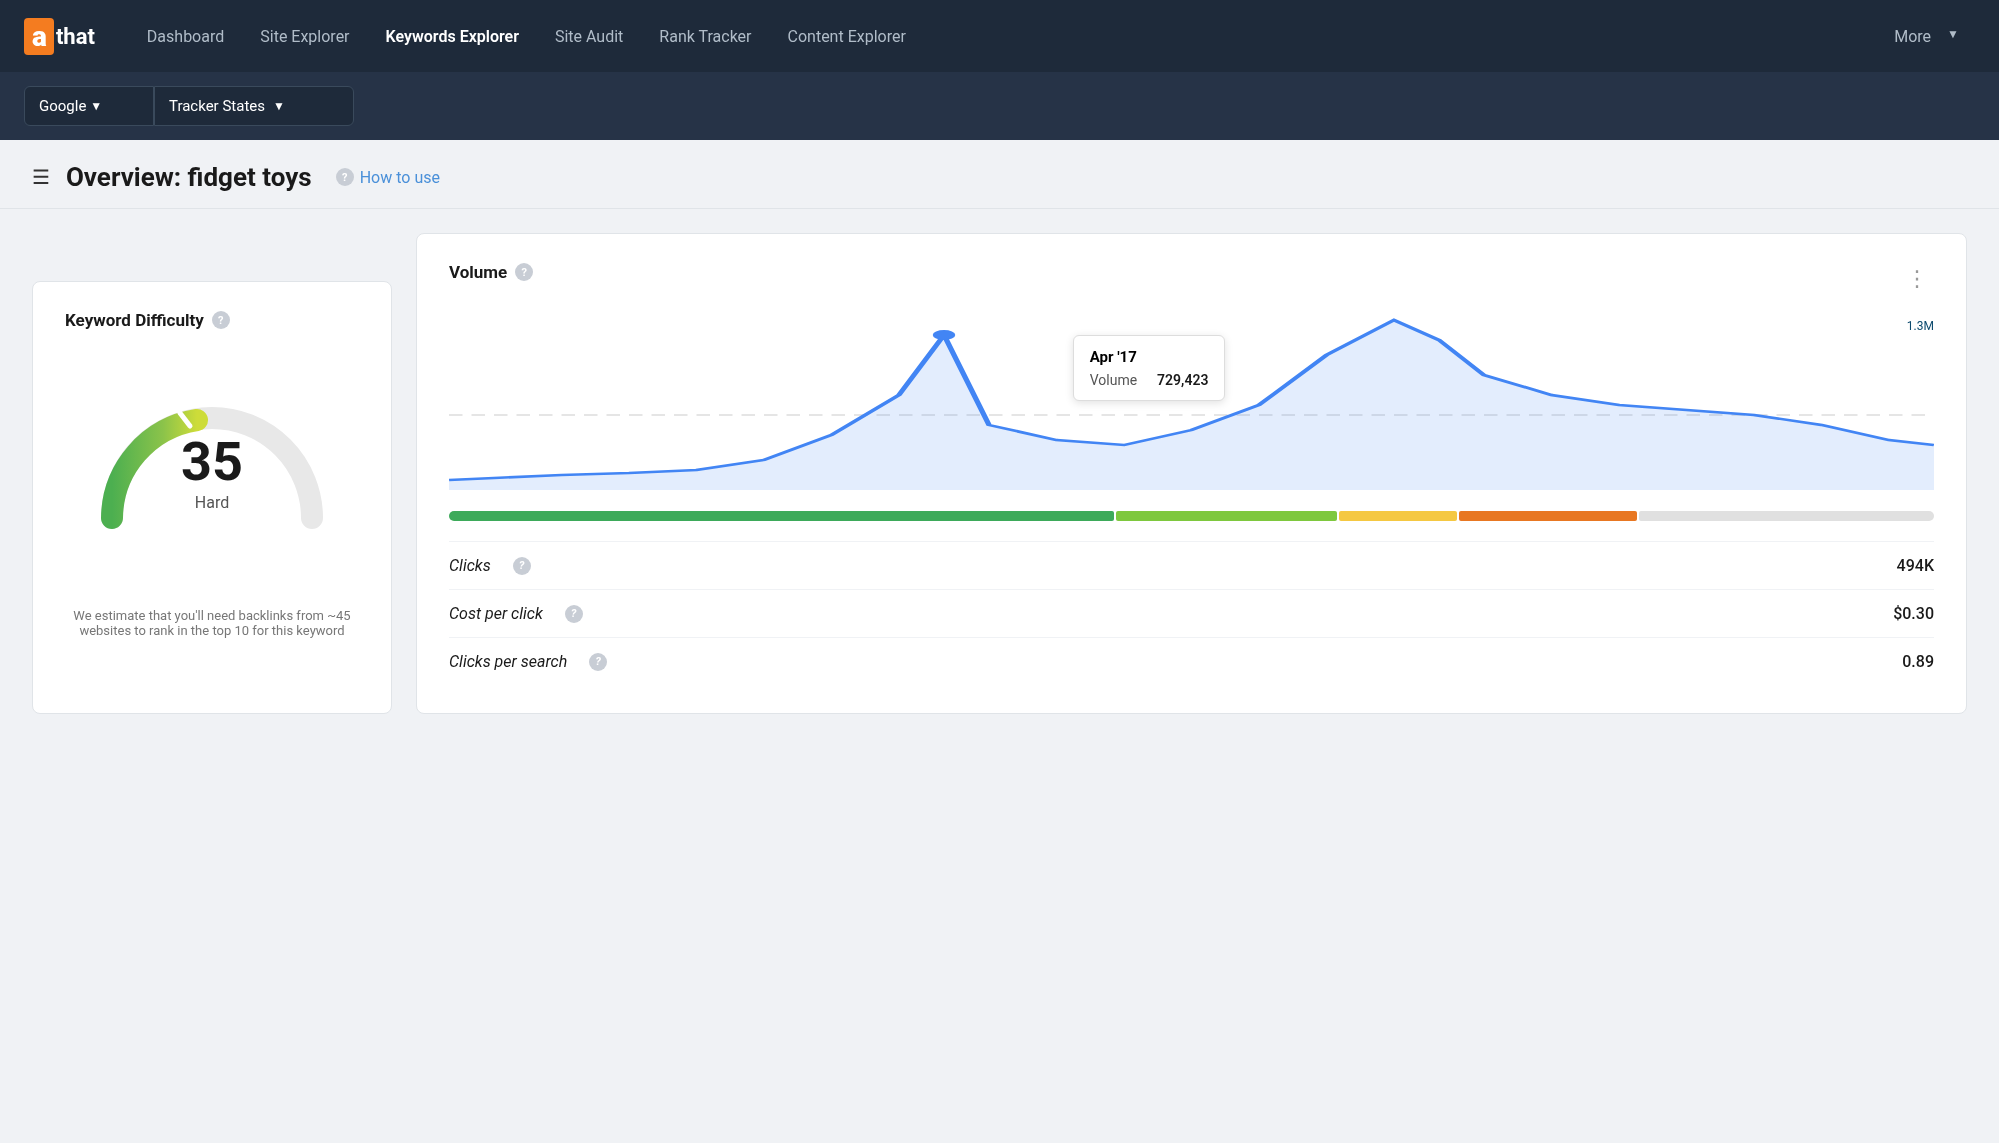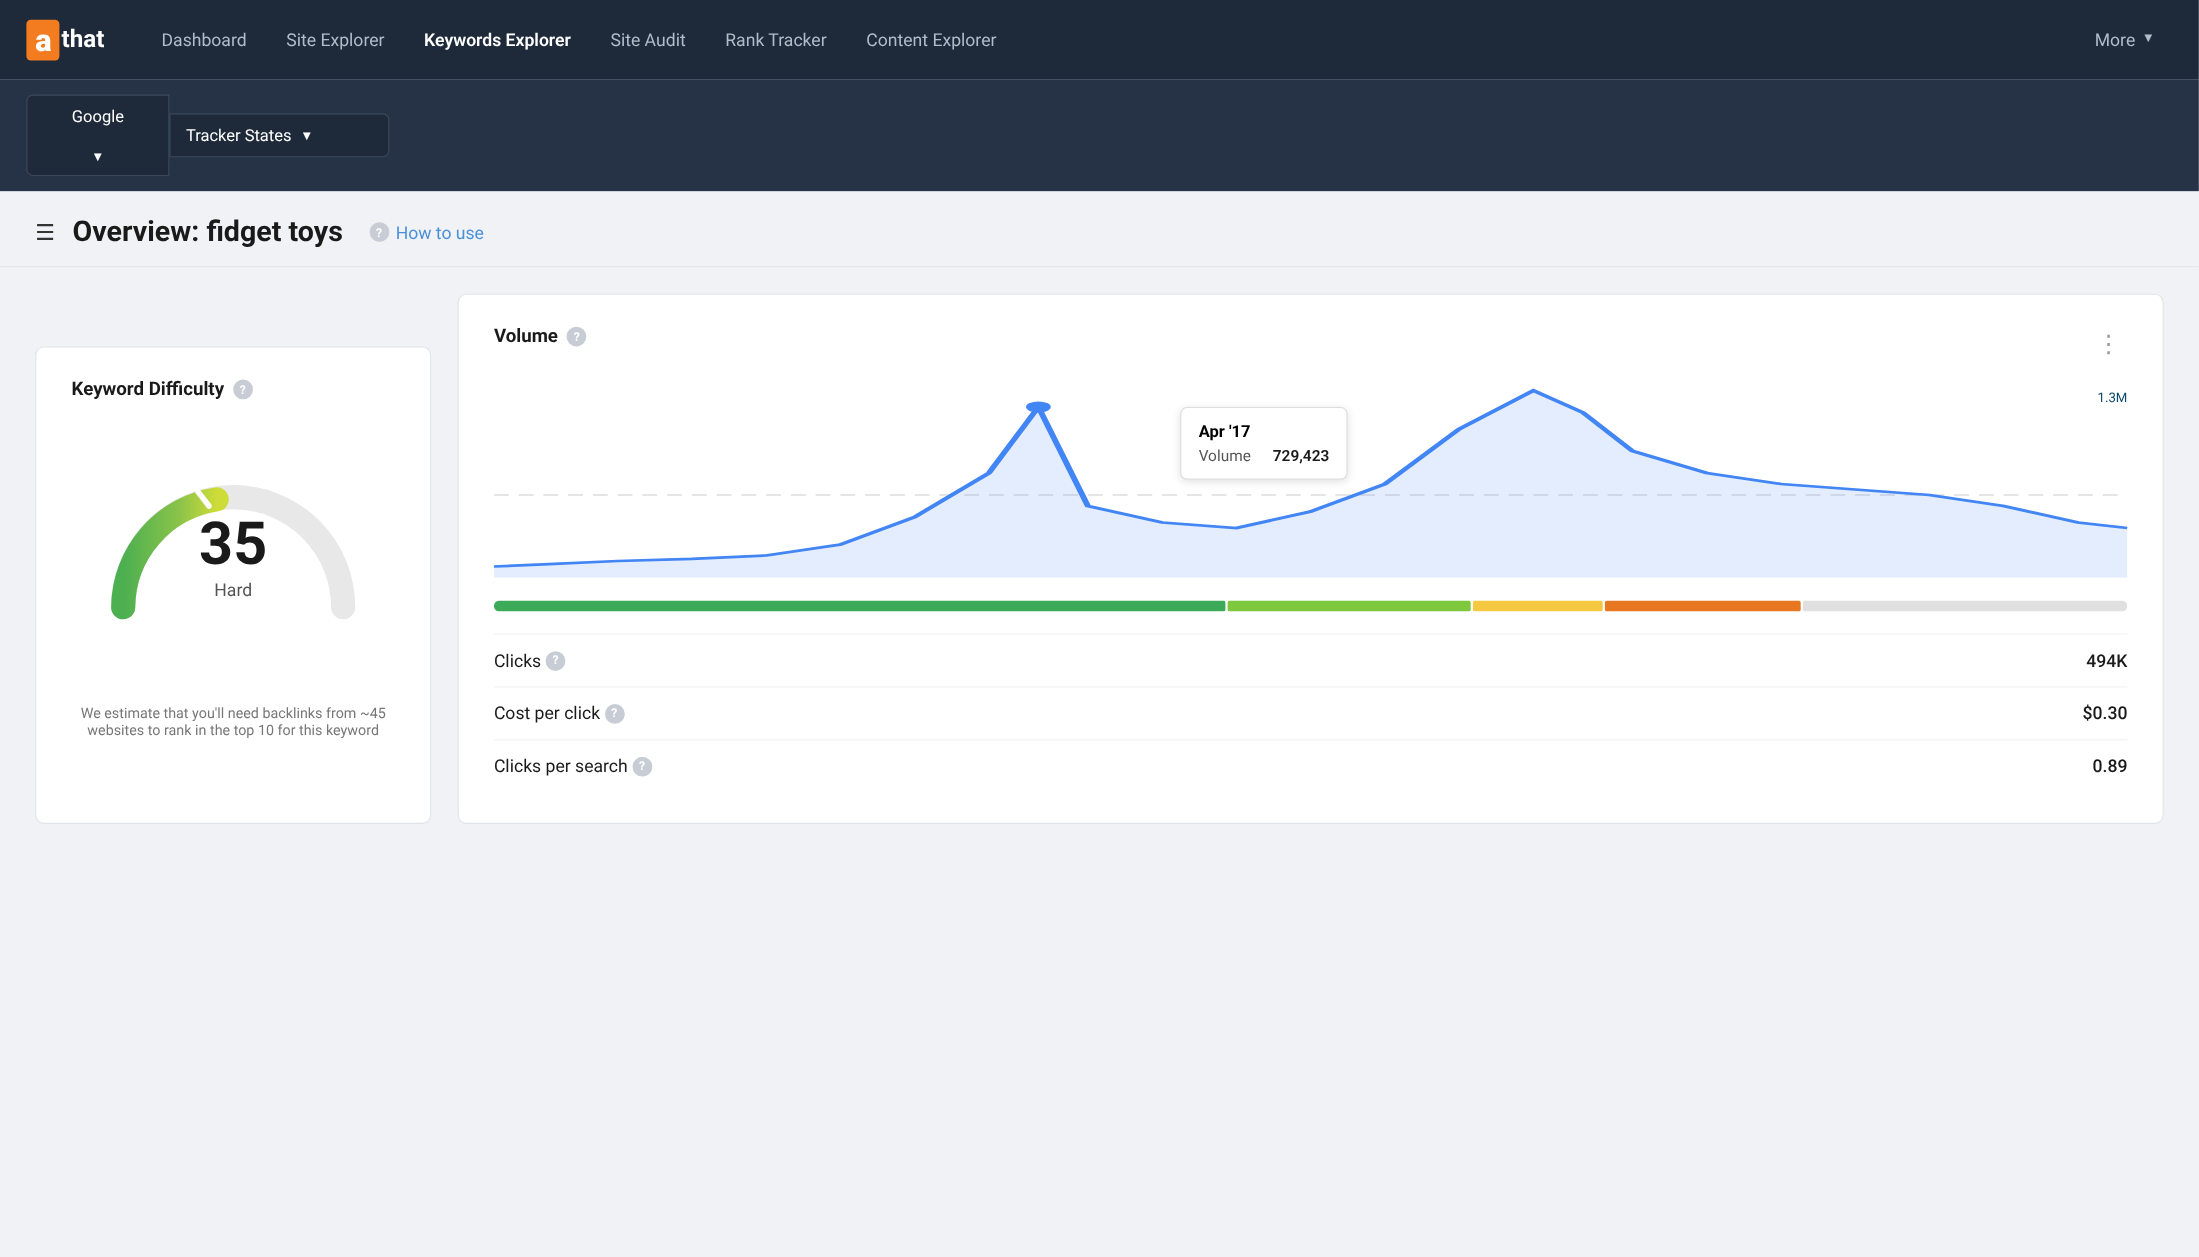--- a/index.html
+++ b/index.html
@@ -46,21 +46,21 @@
       padding: 8px 16px;
       border-radius: 4px;
       cursor: pointer;
       white-space: nowrap;
       text-decoration: none;
     }
     .nav-link.active { color: #fff; font-weight: 600; }
     .nav-more {
       display: flex;
       align-items: flex-start;
-      gap: 6px;
+      gap: 16px;
       color: #b0bcc8;
       font-size: 16px;
       cursor: pointer;
       padding: 8px 16px;
     }
 
     
     .search-bar {
       background: #263347;
       padding: 14px 24px;
@@ -71,23 +71,22 @@
     .search-engine-select {
       background: #1e2a3a;
       border: 1px solid #3a4a5c;
       color: #fff;
       font-size: 15px;
       padding: 10px 14px;
       border-radius: 6px 0 0 6px;
       cursor: pointer;
       display: flex;
       align-items: center;
-      gap: 20px;
+      gap: 4px;
       min-width: 130px;
-      flex-direction: column;
     }
     .search-input-wrap {
       flex: 1;
       background: #fff;
       display: flex;
       align-items: center;
       padding: 0 16px;
       height: 44px;
     }
     .search-input {
@@ -313,21 +312,22 @@
     .metric-row {
       display: flex;
       align-items: center;
       justify-content: space-between;
       padding: 14px 0;
       border-top: 1px solid #f0f2f5;
     }
     .metric-label-wrap {
       display: flex;
       align-items: center;
-      gap: 4px;
+      gap: 22px;
+      font-style: italic;
     }
     .metric-label {
       font-size: 16px;
       color: #1a1a1a;
     }
     .metric-value {
       font-size: 16px;
       color: #1a1a1a;
       font-weight: 500;
     }

